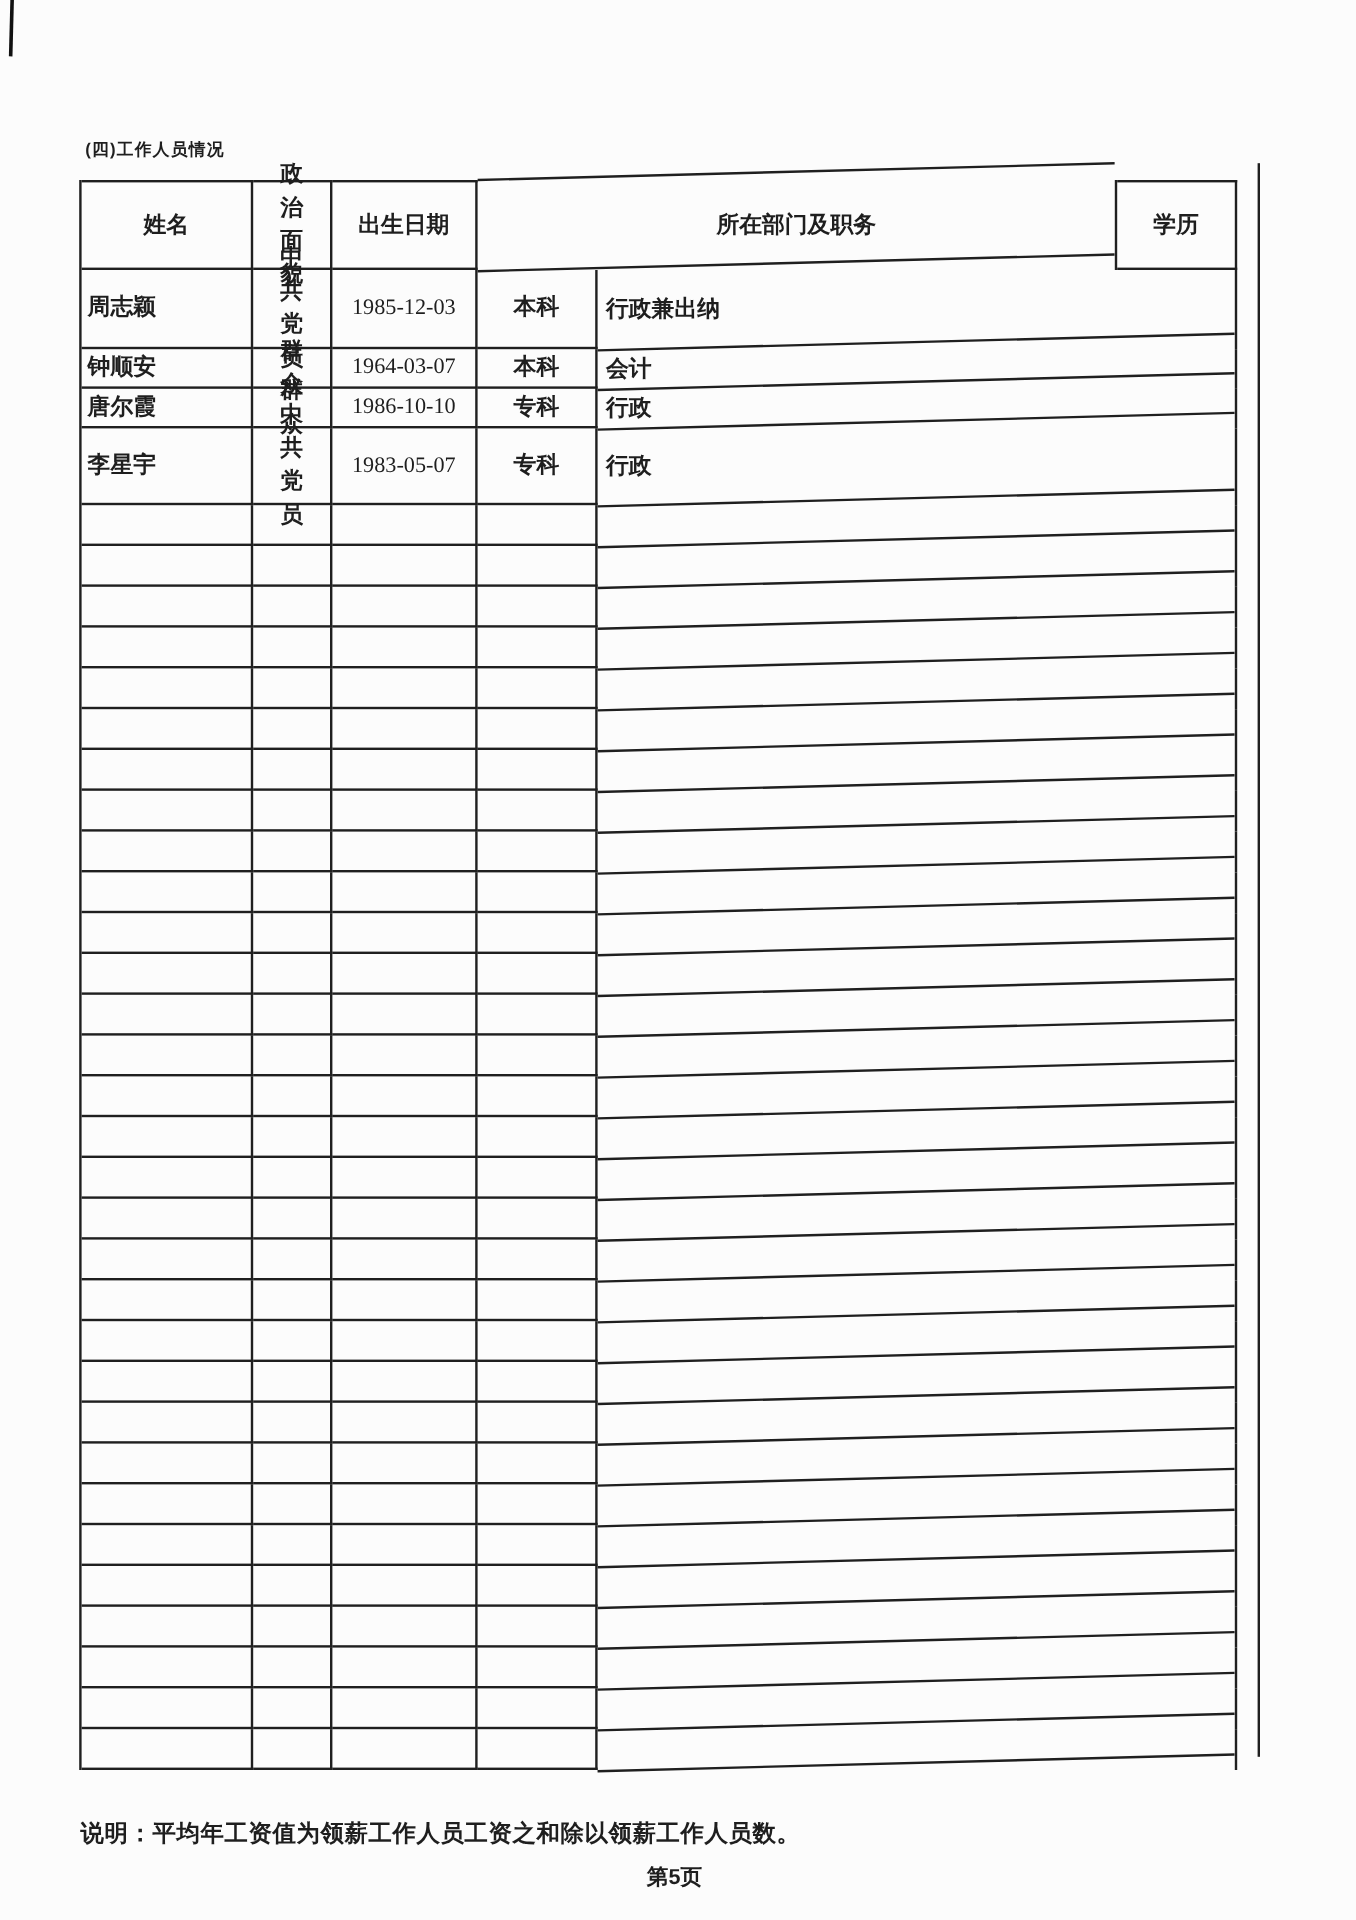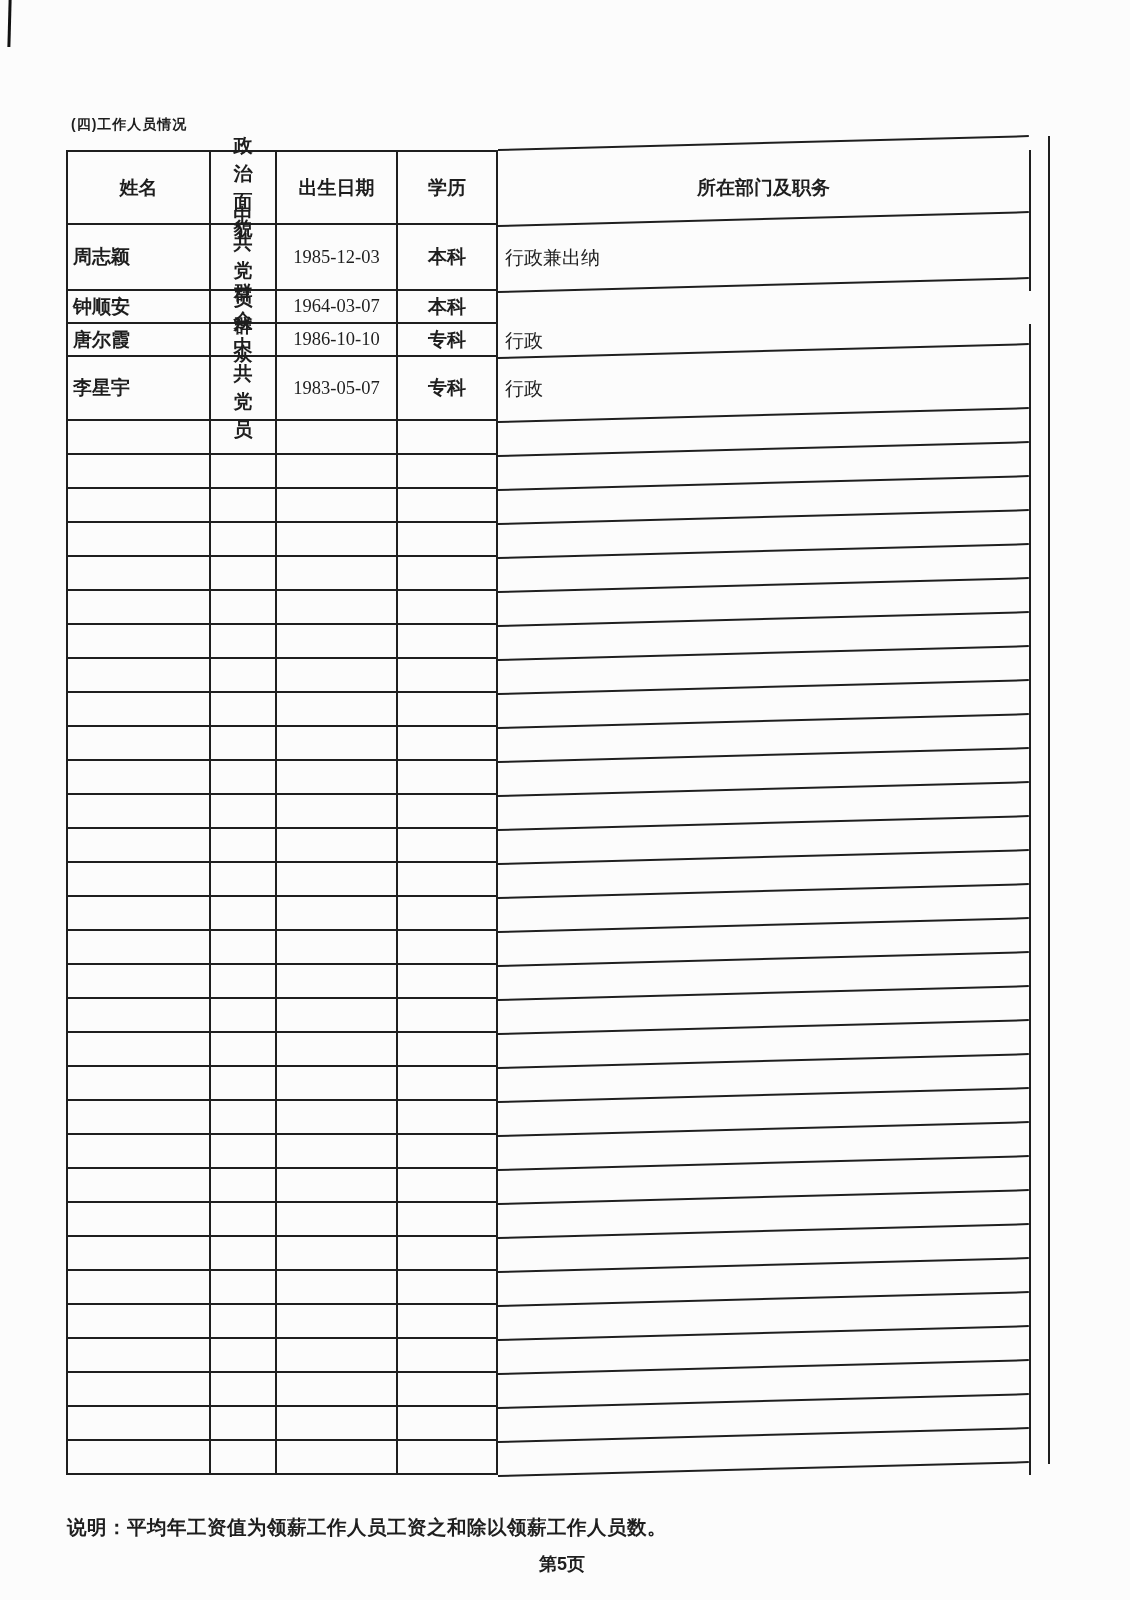--- a/index.html
+++ b/index.html
@@ -80,21 +80,21 @@
   }
   .header-row .c5 { justify-content: center; padding-left: 0; }
 
   .h75 { height: 75px; }
   .h66 { height: 66px; }
   .h33 { height: 33px; }
   .h64 { height: 64px; }
   .h34 { height: 34px; }
 
   .name-cell { font-weight: 600; }
-  .dept-cell { font-weight: 400; }
+  .dept-cell { font-weight: 700; }
   .edu-cell, .pol-cell { font-weight: 600; }
 
   .right-border {
     position: absolute;
     right: 0; top: -14px; bottom: 11px;
     width: 2px;
     background: #1f1f1f;
   }
 
   .summary-row {
@@ -146,37 +146,38 @@
 <div class="scan-artifact"></div>
 
 <div class="page-title">(四)工作人员情况</div>
 
 <div class="staff-table">
 
   <div class="trow header-row">
     <div class="cell c1 h75" style="justify-content:center; padding-left:0;">姓名</div>
     <div class="cell c2 h75">政治面貌</div>
     <div class="cell c3 h75" style="font-family:'Liberation Sans','DejaVu Sans',sans-serif; font-size:19px;">出生日期</div>
+    <div class="cell c5 h75">所在部门及职务</div>
     <div class="cell c4 h75">学历</div>
-    <div class="cell c5 h75">所在部门及职务</div>
   </div>
 
   <div class="trow">
     <div class="cell c1 h66 name-cell">周志颖</div>
     <div class="cell c2 h66 pol-cell">中共党员</div>
     <div class="cell c3 h66">1985-12-03</div>
     <div class="cell c4 h66 edu-cell">本科</div>
     <div class="cell c5 h66 dept-cell">行政兼出纳</div>
   </div>
 
   <div class="trow">
     <div class="cell c1 h33 name-cell">钟顺安</div>
     <div class="cell c2 h33 pol-cell">群众</div>
     <div class="cell c3 h33">1964-03-07</div>
     <div class="cell c4 h33 edu-cell">本科</div>
+    <div class="cell c5 h33 dept-cell">会计</div>
   </div>
 
   <div class="trow">
     <div class="cell c1 h33 name-cell">唐尔霞</div>
     <div class="cell c2 h33 pol-cell">群众</div>
     <div class="cell c3 h33">1986-10-10</div>
     <div class="cell c4 h33 edu-cell">专科</div>
     <div class="cell c5 h33 dept-cell">行政</div>
   </div>
 

